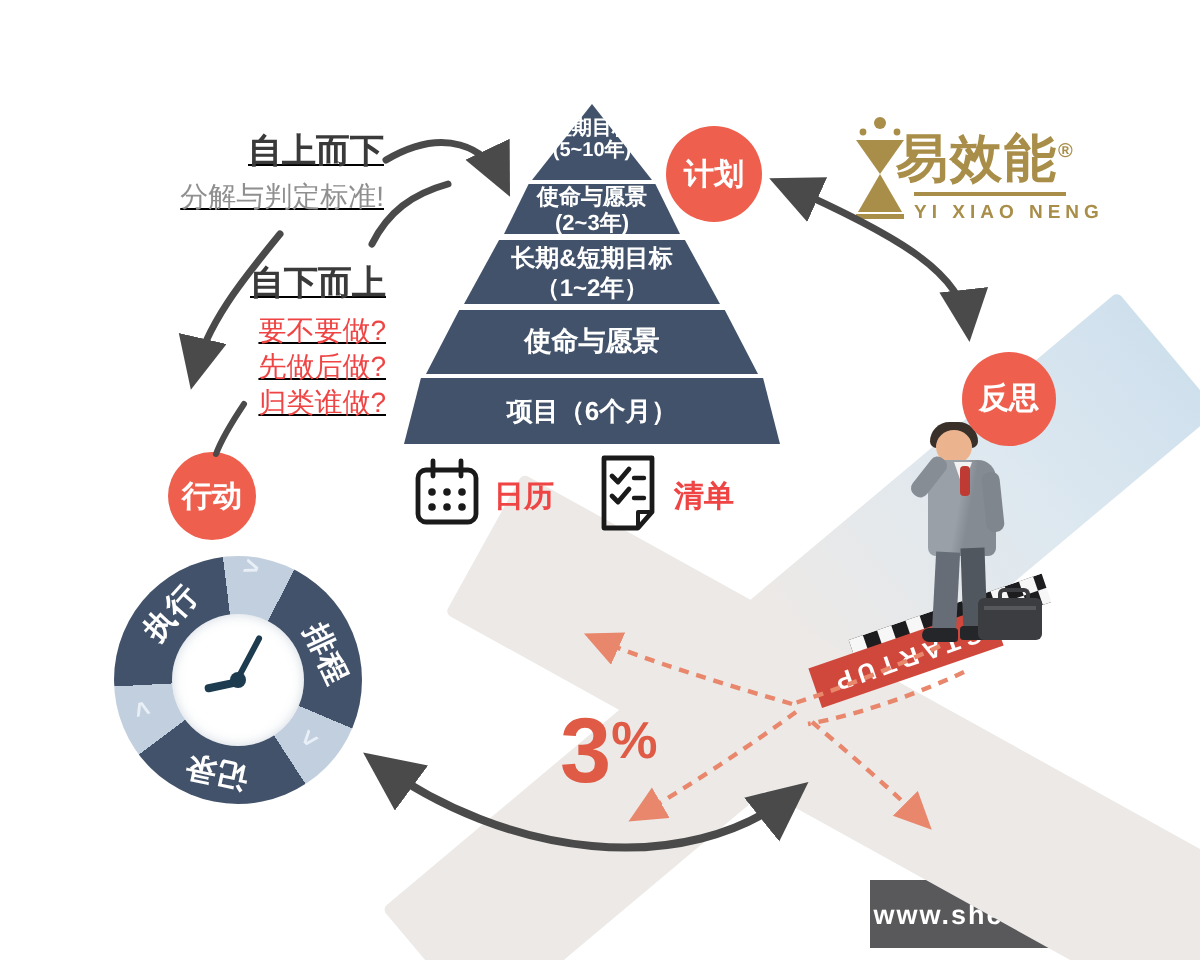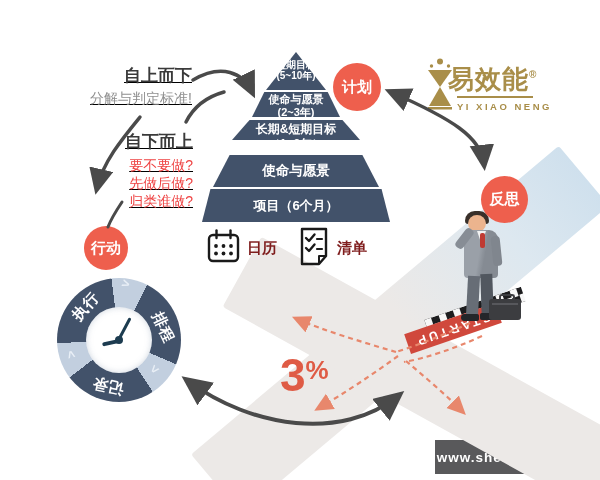--- a/index.html
+++ b/index.html
@@ -58,21 +58,21 @@
   
   .lvl{z-index:20;}
   .lvl .shape{position:absolute;inset:0;background:var(--slate);}
   .lvl .txt{position:absolute;left:-22px;right:-22px;color:#fff;font-weight:700;text-align:center;}
   .lvl1{left:266px;top:52px;width:60px;height:38px;}
   .lvl1 .shape{clip-path:polygon(50% 0,100% 100%,0 100%);}
   .lvl1 .txt{top:7px;font-size:10px;line-height:11px;}
   .lvl2{left:252px;top:92px;width:88px;height:25px;}
   .lvl2 .shape{clip-path:polygon(14% 0,86% 0,100% 100%,0 100%);}
   .lvl2 .txt{top:1px;font-size:11px;line-height:12.5px;}
-  .lvl3{left:232px;top:120px;width:128px;height:20px;}
+  .lvl3{left:232px;top:120px;width:128px;height:32px;}
   .lvl3 .shape{clip-path:polygon(13.7% 0,86.3% 0,100% 100%,0 100%);}
   .lvl3 .txt{top:2px;font-size:12px;line-height:14.5px;}
   .lvl4{left:213px;top:155px;width:166px;height:32px;}
   .lvl4 .shape{clip-path:polygon(10% 0,90% 0,100% 100%,0 100%);}
   .lvl4 .txt{top:0;bottom:0;display:flex;align-items:center;justify-content:center;font-size:13.5px;}
   .lvl5{left:202px;top:189px;width:188px;height:33px;}
   .lvl5 .shape{clip-path:polygon(4.5% 0,95.5% 0,100% 100%,0 100%);}
   .lvl5 .txt{top:0;bottom:0;display:flex;align-items:center;justify-content:center;font-size:13px;}
 
   
@@ -84,21 +84,21 @@
 
   
   .blk{z-index:25;text-align:right;text-decoration:underline;}
   .blk .t{font-size:17px;font-weight:700;color:#3a3a3a;margin-bottom:3px;}
   .blk .l{font-size:14px;color:#8f8f8f;line-height:17.5px;}
   .blk-top{left:40px;top:64px;width:152px;}
   .blk-mid{left:55px;top:130px;width:138px;}
   .blk-mid .l{line-height:18px;color:#ef4444;}
 
   
-  .tool-label{z-index:25;font-size:15px;font-weight:700;color:#7f1d1d;}
+  .tool-label{z-index:25;font-size:15px;font-weight:700;color:#ef4444;}
   .icon{z-index:25;}
 
   
   .brand-name{left:448px;top:62px;font-size:26px;font-weight:700;color:var(--gold);letter-spacing:1px;z-index:25;}
   .brand-name sup{font-size:10px;}
   .brand-line{left:457px;top:96px;width:76px;height:1.5px;background:var(--gold);z-index:25;}
   .brand-pinyin{left:457px;top:101px;font-size:9.5px;letter-spacing:2.5px;color:var(--gold);font-weight:700;z-index:25;}
 
   
   .ring{left:57px;top:278px;width:124px;height:124px;border-radius:50%;z-index:20;

